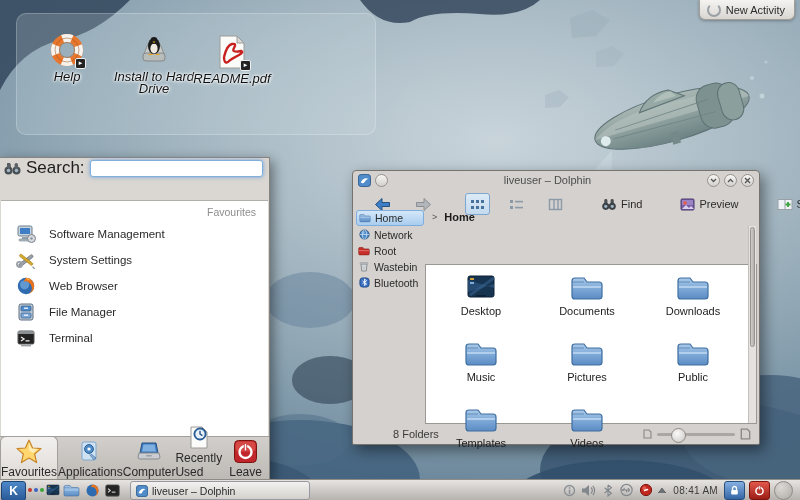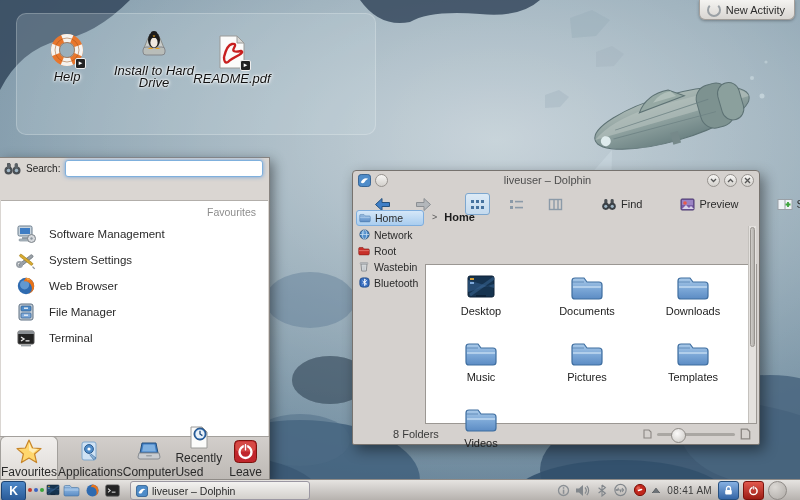--- a/index.html
+++ b/index.html
@@ -33,21 +33,21 @@
     border:1px solid #87837f;border-left:none;box-shadow:3px 4px 12px rgba(0,0,0,.45);}
   .k-header{height:20px;line-height:20px;padding:1px 5px 0;font-size:11px;color:#1d1d1d;white-space:nowrap;overflow:hidden;
     display:flex;align-items:center;gap:3px;}
   .k-header b{font-weight:bold}
   .k-badge{margin-left:auto;display:flex;align-items:center;gap:1px;flex:none;border:1px solid #8d8984;padding:1px;background:#e8e5e1;}
   .k-badge .kicon{width:9px;height:9px;background:linear-gradient(#5a9ae0,#2f64a8);color:#fff;font-size:7px;line-height:9px;
     text-align:center;font-weight:bold;border-radius:1px;}
   .k-badge .chip{font-size:6px;font-weight:bold;color:#fff;padding:1px 2px;letter-spacing:.4px;}
   .k-badge .chip.blue{background:#3d6ea8}
   .k-search{height:20px;display:flex;align-items:center;gap:5px;padding:0 6px 2px 4px;}
-  .k-search label{font-size:10px;color:#1d1d1d;}
+  .k-search label{font-size:17px;color:#1d1d1d;}
   .k-search input{flex:1;height:15px;border:1px solid #7fb0dd;border-radius:3px;outline:none;
     box-shadow:0 0 4px rgba(90,150,220,.8);font-size:11px;padding:0 3px;}
   .k-body{position:absolute;left:1px;right:1px;top:42px;bottom:45px;background:#fff;border-top:1px solid #b2aeaa;overflow:hidden;}
   .k-section{font-size:10.5px;color:#8d8d8d;text-align:right;padding:5px 12px 3px 0;}
   .k-item{display:flex;align-items:center;gap:13px;height:26px;padding:0 0 0 15px;font-size:11.5px;color:#2a2a2a;}
   .k-item .ic{width:20px;height:20px;flex:none;display:flex;align-items:center;justify-content:center;}
   .k-tabs{position:absolute;left:0;right:0;bottom:0;height:44px;display:flex;
     background:linear-gradient(#d2cecb,#bcb8b4);border-top:1px solid #a3a09c;}
   .k-tab{flex:1;display:flex;flex-direction:column;align-items:center;justify-content:flex-end;gap:1px;
     padding-bottom:2px;font-size:12px;color:#2a2a2a;}
@@ -95,21 +95,21 @@
     background:linear-gradient(#e6e4e1,#b6b2ae);border-top:1px solid #8f8b87;}
   .kbtn{position:absolute;left:1px;top:1px;width:23px;height:18px;border-radius:3px;
     background:linear-gradient(#4d88c8,#2a5a97);border:1px solid #1d4473;color:#fff;font-weight:bold;font-size:12px;
     display:flex;align-items:center;justify-content:center;}
   .pager-dots{position:absolute;left:28px;top:8px;display:flex;gap:2px;}
   .pager-dots i{width:4px;height:4px;border-radius:50%;}
   .ql{position:absolute;top:2px;width:17px;height:16px;display:flex;align-items:center;justify-content:center;}
   .taskbtn{position:absolute;left:130px;top:1px;width:168px;height:17px;border-radius:3px;
     background:linear-gradient(#f3f2f0,#d3d0cc);border:1px solid #9b97a2;display:flex;align-items:center;gap:4px;
     padding:0 5px;font-size:10.5px;color:#2b2b2b;}
-  .tray{position:absolute;right:0;top:0;height:20px;display:flex;align-items:center;gap:4px;padding-right:20px;}
+  .tray{position:absolute;right:0;top:0;height:20px;display:flex;align-items:center;gap:4px;padding-right:14px;}
   .tray .ti{display:flex;align-items:center;justify-content:center;width:15px;height:15px;}
   .clock{font-size:10px;color:#3c3c3c;letter-spacing:.3px;margin:0 2px;}
   .sqbtn{width:19px;height:17px;border-radius:3px;display:flex;align-items:center;justify-content:center;border:1px solid;}
   .lockbtn{background:linear-gradient(#86b0e2,#3566a6);border-color:#27507f;}
   .leavebtn{background:linear-gradient(#e2584d,#9c1d15);border-color:#7c130d;}
   .cashew{width:17px;height:17px;border-radius:50%;background:radial-gradient(circle at 35% 30%,#dcd9d5,#aeaaa6);
     border:1px solid #8f8b87;margin-right:-7px;}
 </style>
 </head>
 <body>
@@ -199,21 +199,21 @@
           <circle cx="17" cy="17" r="12" fill="none" stroke="#e8username" stroke-width="8"></circle>
           <circle cx="17" cy="17" r="12" fill="none" stroke="#e8762c" stroke-width="8"></circle>
           <circle cx="17" cy="17" r="12" fill="none" stroke="#f6f3ef" stroke-width="8" stroke-dasharray="9.4 9.4" stroke-dashoffset="4.7"></circle>
           <circle cx="17" cy="17" r="12" fill="none" stroke="#9c4f17" stroke-width="1" opacity=".5"></circle>
           <circle cx="17" cy="17" r="7.5" fill="none" stroke="#9c4f17" stroke-width="1" opacity=".5"></circle>
         </svg>
         <span class="emblem">▸</span>
       </span>
       <span class="lbl">Help</span>
     </div>
-    <div class="dicon" style="left:92px;top:11px;width:90px">
+    <div class="dicon" style="left:92px;top:17px;width:90px">
       <span class="glyph">
         <svg width="36" height="36" viewBox="0 0 36 36">
           <path d="M8 22 L12 12 Q18 8 24 12 L28 22 Q18 27 8 22" fill="#c9ccc9" stroke="#8a8d8a"></path>
           <rect x="7" y="21" width="22" height="8" rx="3" fill="#b9bdb9" stroke="#83868a"></rect>
           <ellipse cx="18" cy="14" rx="6" ry="8" fill="#1c1c1c"></ellipse>
           <ellipse cx="18" cy="16.5" rx="3.6" ry="5" fill="#f0e9df"></ellipse>
           <circle cx="18" cy="8.5" r="3.4" fill="#1c1c1c"></circle>
           <polygon points="16.6,9.4 19.4,9.4 18,11.2" fill="#e8a11c"></polygon>
           <polygon points="14.5,21.5 18,23 11.5,23" fill="#e8a11c"></polygon>
           <polygon points="21.5,21.5 24.5,23 18.5,23" fill="#e8a11c"></polygon>
@@ -567,20 +567,26 @@
           <div class="fcell">
             <svg width="34" height="28" viewBox="0 0 34 28">
                 <use href="#sym-folder"></use>
               </svg>
             <span class="lbl">Pictures</span>
           </div>
           <div class="fcell">
             <svg width="34" height="28" viewBox="0 0 34 28">
                 <use href="#sym-folder"></use>
               </svg>
+            <span class="lbl">Public</span>
+          </div>
+          <div class="fcell">
+            <svg width="34" height="28" viewBox="0 0 34 28">
+                <use href="#sym-folder"></use>
+              </svg>
             <span class="lbl">Templates</span>
           </div>
           <div class="fcell">
             <svg width="34" height="28" viewBox="0 0 34 28">
                 <use href="#sym-folder"></use>
               </svg>
             <span class="lbl">Videos</span>
           </div>
         </div>
         <div class="d-scroll">

